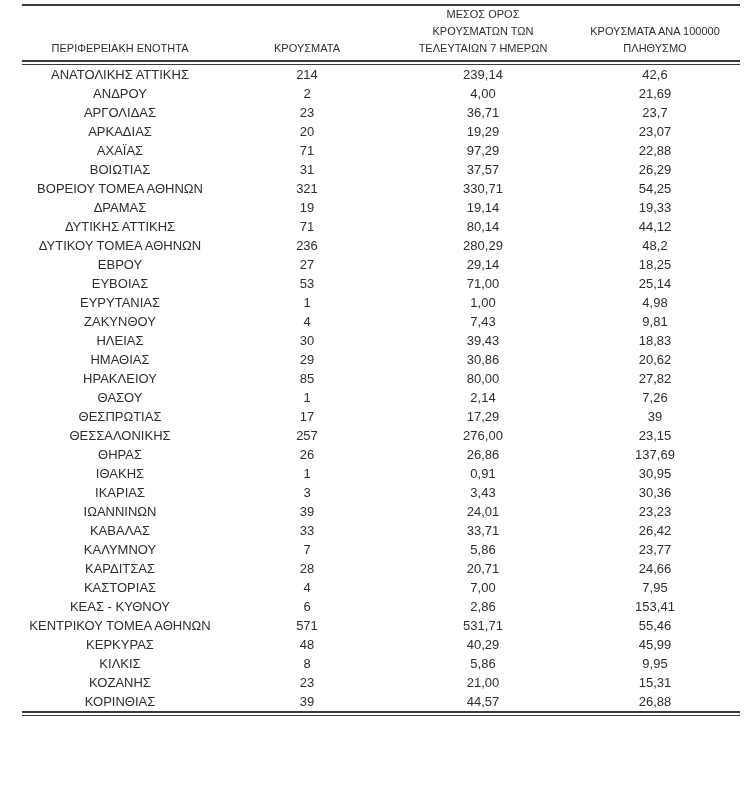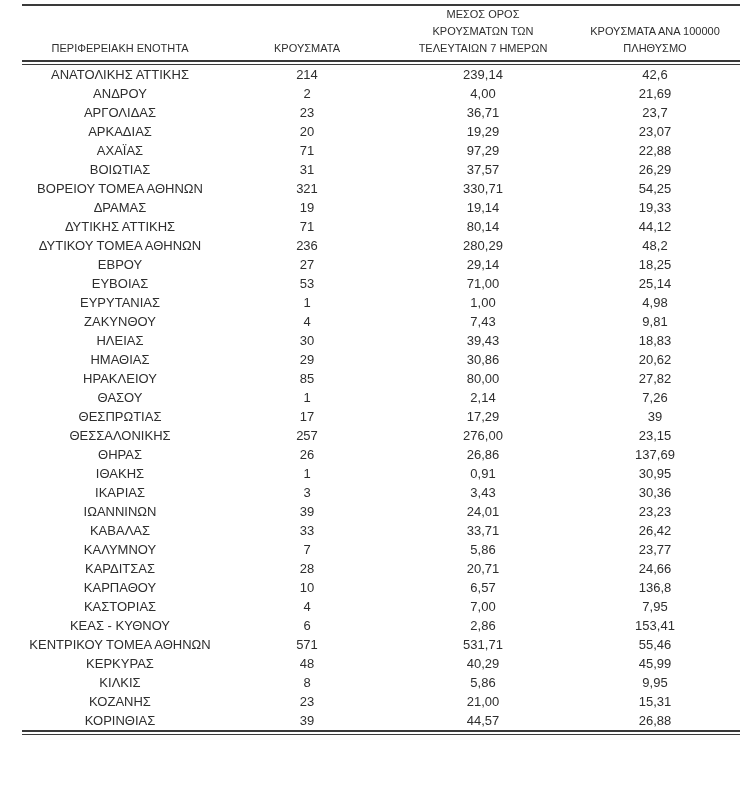--- a/index.html
+++ b/index.html
@@ -242,26 +242,20 @@
           <td>5,86</td>
           <td>23,77</td>
         </tr>
         <tr>
           <td>ΚΑΡΔΙΤΣΑΣ</td>
           <td>28</td>
           <td>20,71</td>
           <td>24,66</td>
         </tr>
         <tr>
-          <td>ΚΑΡΠΑΘΟΥ</td>
-          <td>10</td>
-          <td>6,57</td>
-          <td>136,8</td>
-        </tr>
-        <tr>
           <td>ΚΑΣΤΟΡΙΑΣ</td>
           <td>4</td>
           <td>7,00</td>
           <td>7,95</td>
         </tr>
         <tr>
           <td>ΚΕΑΣ - ΚΥΘΝΟΥ</td>
           <td>6</td>
           <td>2,86</td>
           <td>153,41</td>

